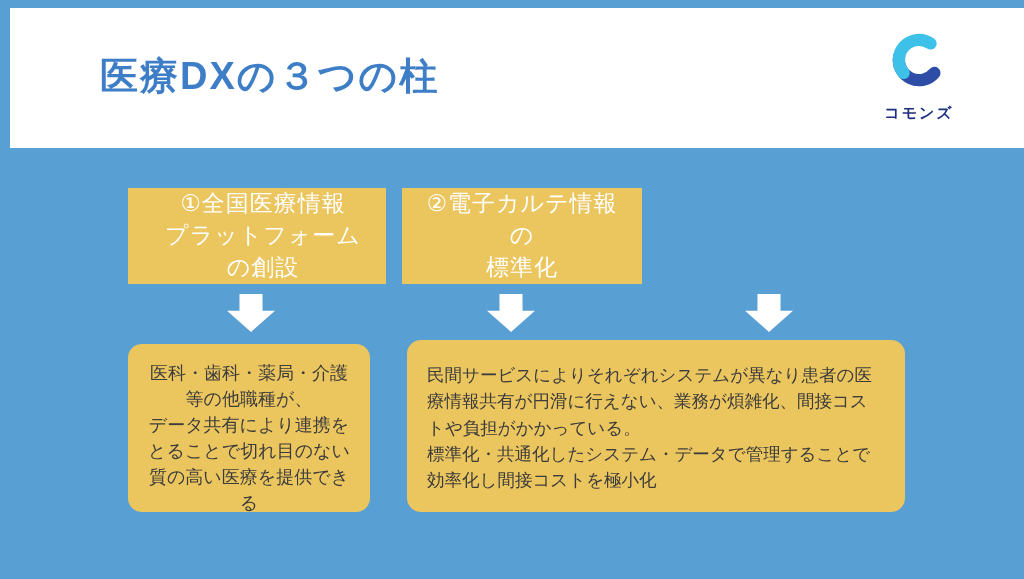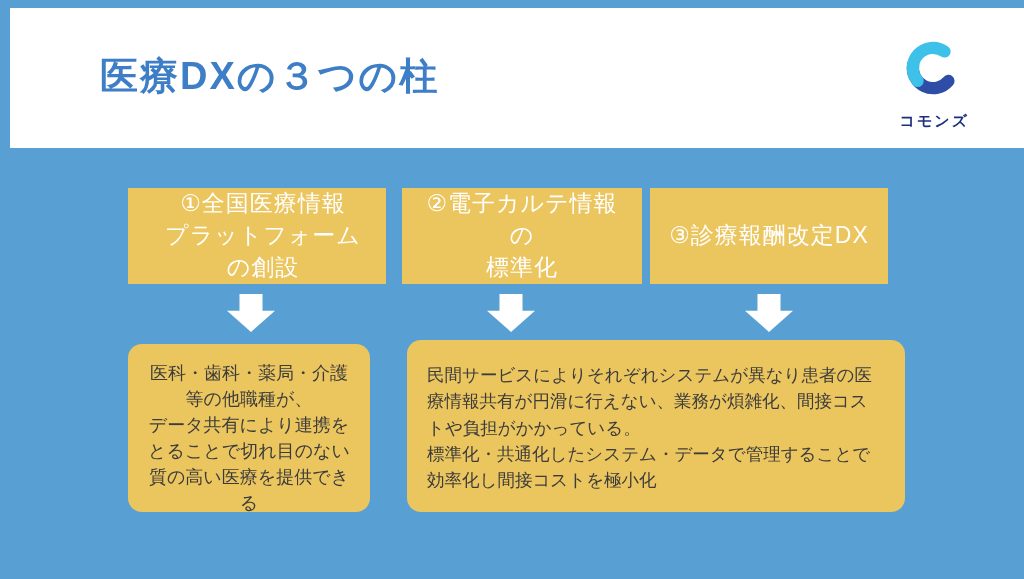--- a/index.html
+++ b/index.html
@@ -33,23 +33,23 @@
     font-weight: bold;
     color: #3E7EC7;
     letter-spacing: 2px;
     line-height: 1.1;
     white-space: nowrap;
   }
   
   .logo {
     position: absolute;
     right: 55px;
-    top: 22px;
+    top: 14px;
     width: 100px;
-    text-align: right;
+    text-align: center;
   }
   .logo-c {
     display: inline-block;
     width: 72px;
     height: 76px;
   }
   .logo-text {
     margin-top: 2px;
     font-size: 15px;
     font-weight: bold;
@@ -139,21 +139,20 @@
   </div>
 
   <div class="pillar pillar-1">①全国医療情報
 プラットフォーム
 の創設</div>
 
   <div class="pillar pillar-2">②電子カルテ情報
 の
 標準化</div>
 
-  <div class="pillar pillar-3">③診療報酬改定DX</div>
 
   <div class="down-arrow arrow-1"></div>
   <div class="down-arrow arrow-2"></div>
   <div class="down-arrow arrow-3"></div>
 
   <div class="detail detail-left">医科・歯科・薬局・介護等の他職種が、
 データ共有により連携をとることで切れ目のない質の高い医療を提供できる</div>
 
   <div class="detail detail-wide">民間サービスによりそれぞれシステムが異なり患者の医療情報共有が円滑に行えない、業務が煩雑化、間接コストや負担がかかっている。
 標準化・共通化したシステム・データで管理することで効率化し間接コストを極小化</div>

